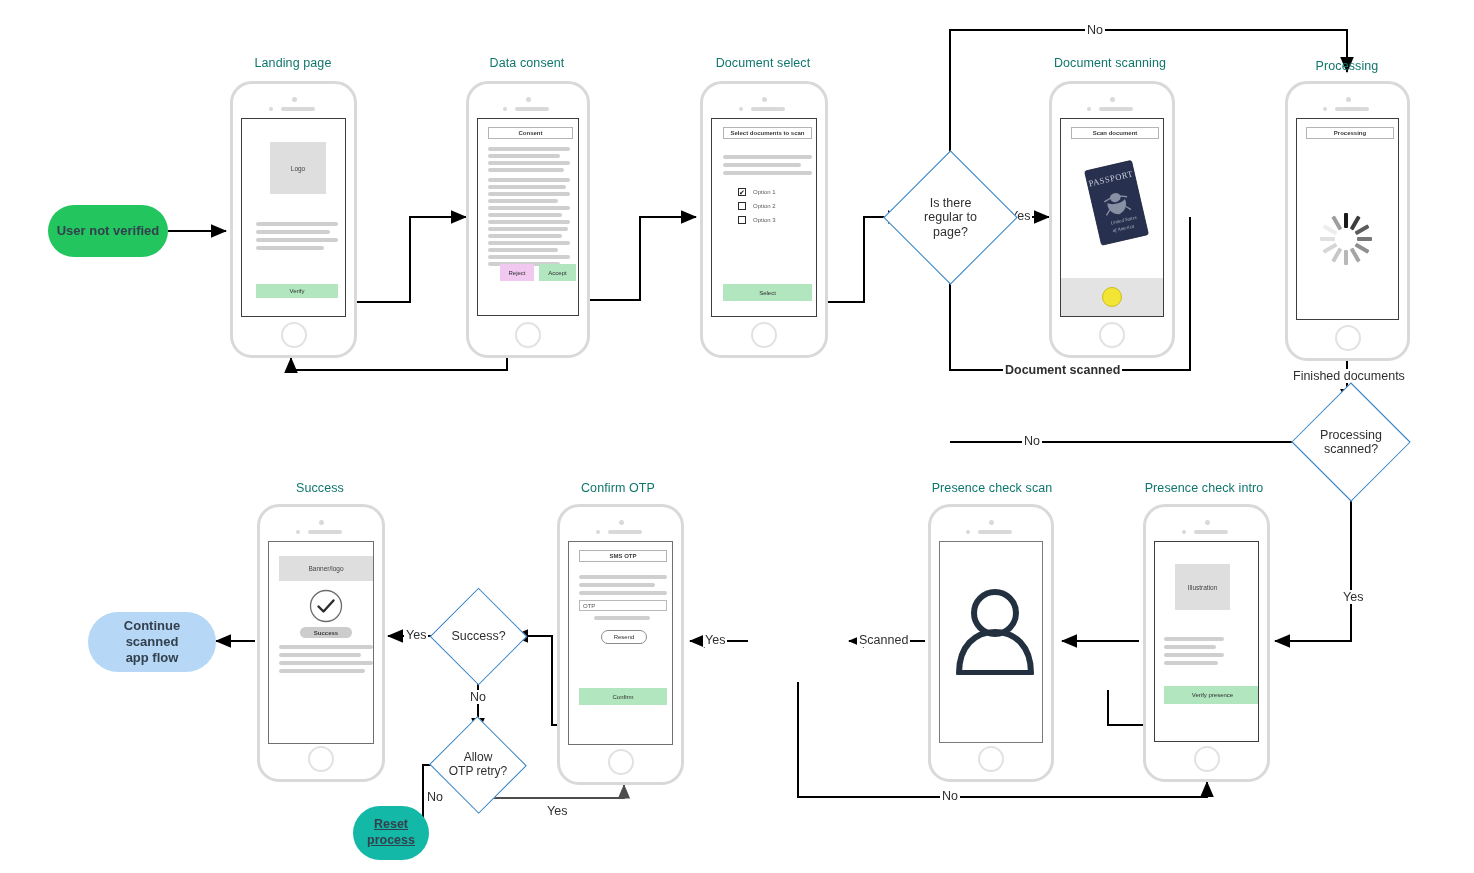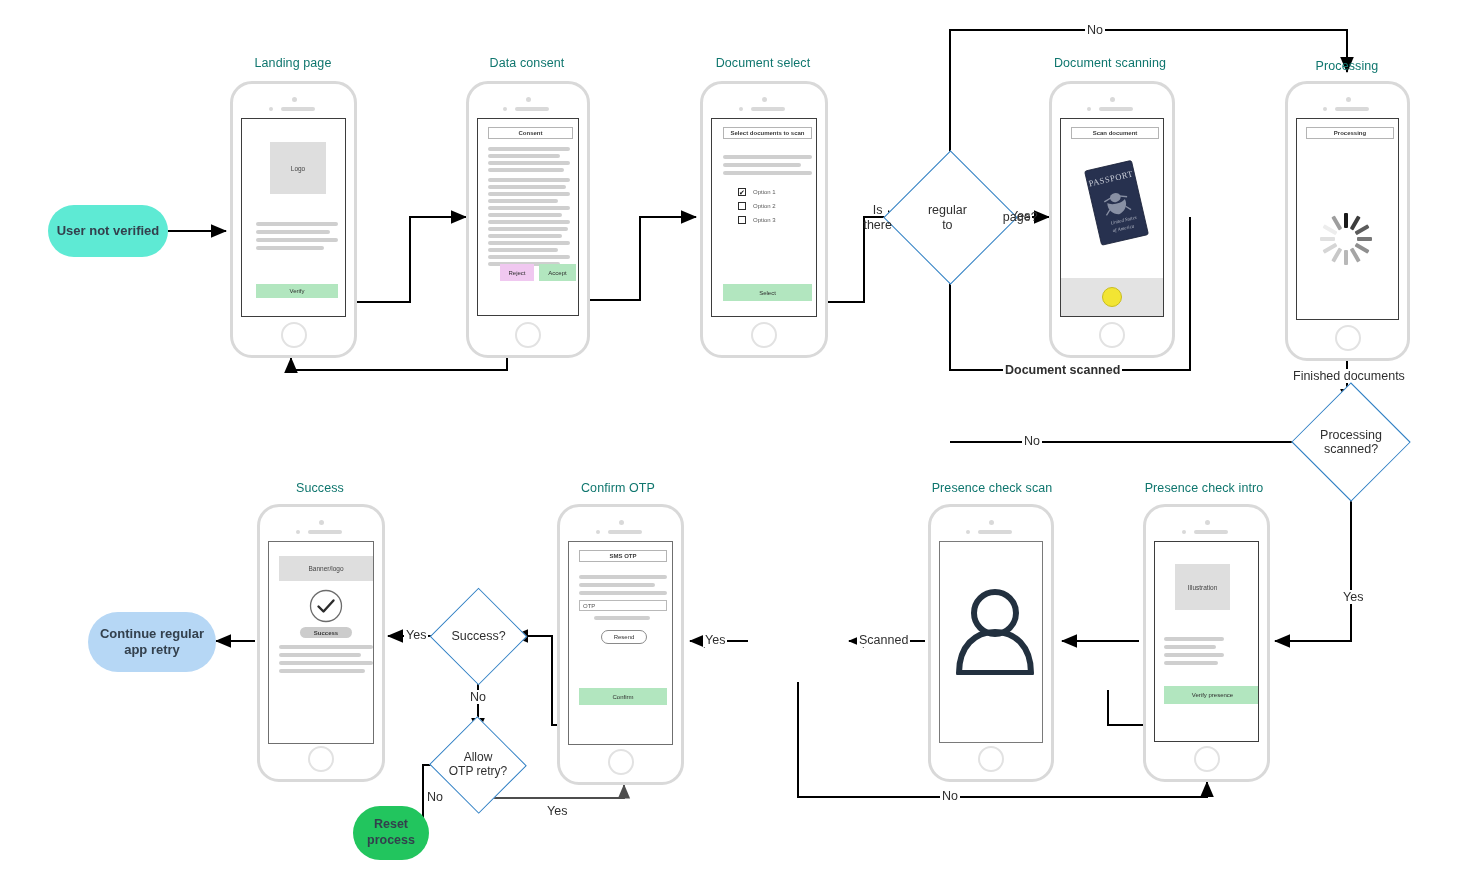--- a/index.html
+++ b/index.html
@@ -77,23 +77,23 @@
   }
   .ui-check-row { display:flex; align-items:center; gap:7px; font-size:6px; color:#5a5a5a; }
 
   
   .term {
     position:absolute; border-radius:30px;
     display:flex; align-items:center; justify-content:center;
     text-align:center; font-weight:bold; font-size:13px;
     color:#33404d; line-height:1.25; padding:4px 8px;
   }
-  .term-green { background:#5eead4; }
+  .term-green { background:#22c55e; }
   .term-blue  { background:#b6d7f5; }
-  .term-pink  { background:#22c55e; }
+  .term-pink  { background:#14b8a6;text-decoration:underline; }
 
   .diamond { position:absolute; }
   .diamond .dshape {
     position:absolute; inset:0;
     background:#ffffff;
     border:1.6px solid #2f7fc4;
     transform: rotate(45deg);
   }
   .diamond .dlabel {
     position:absolute; inset:0;
@@ -189,32 +189,32 @@
   <span class="edge-label" style="left:404px; top:628px;">Yes</span>
   <span class="edge-label" style="left:468px; top:690px;">No</span>
   <span class="edge-label" style="left:425px; top:790px;">No</span>
   <span class="edge-label" style="left:545px; top:804px;">Yes</span>
 
   <div class="term term-green" style="left:48px; top:205px; width:120px; height:52px;">
     <span>User not verified</span>
   </div>
 
   <div class="term term-blue" style="left:88px; top:612px; width:128px; height:60px; flex-direction:column;">
-    <span>Continue regular</span>
-    <span>app retry</span>
+    <span>Continue scanned</span>
+    <span>app flow</span>
   </div>
 
   <div class="term term-pink" style="left:353px; top:806px; width:76px; height:54px; flex-direction:column; font-size:12.5px;">
     <span>Reset</span>
     <span>process</span>
   </div>
 
   <div class="diamond" style="left:903px; top:170px; width:95px; height:95px;">
     <div class="dshape"></div>
-    <div class="dlabel" style="gap:36px;">
+    <div class="dlabel" style="flex-direction:column;">
       <span>Is there</span>
       <span>regular to</span>
       <span>page?</span>
     </div>
   </div>
 
   <div class="diamond" style="left:1303px; top:404px; width:96px; height:76px;">
     <div class="dshape" style="transform:rotate(45deg) scale(0.88,1.11);"></div>
     <div class="dlabel" style="flex-direction:column;">
       <span>Processing</span>

